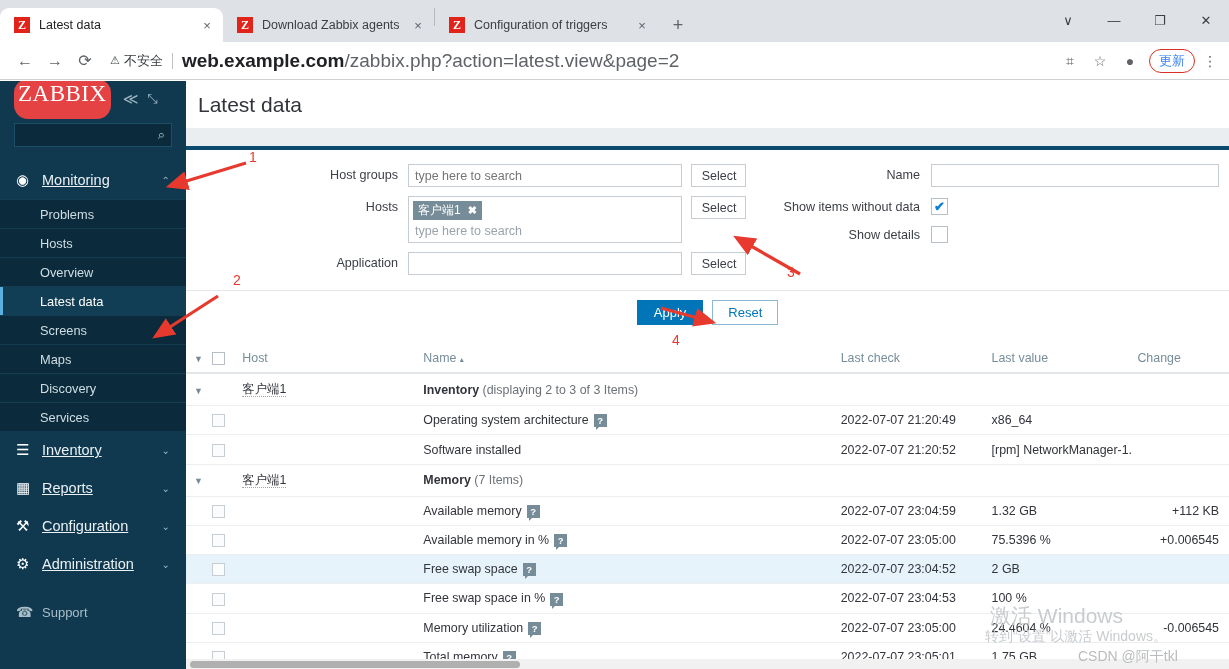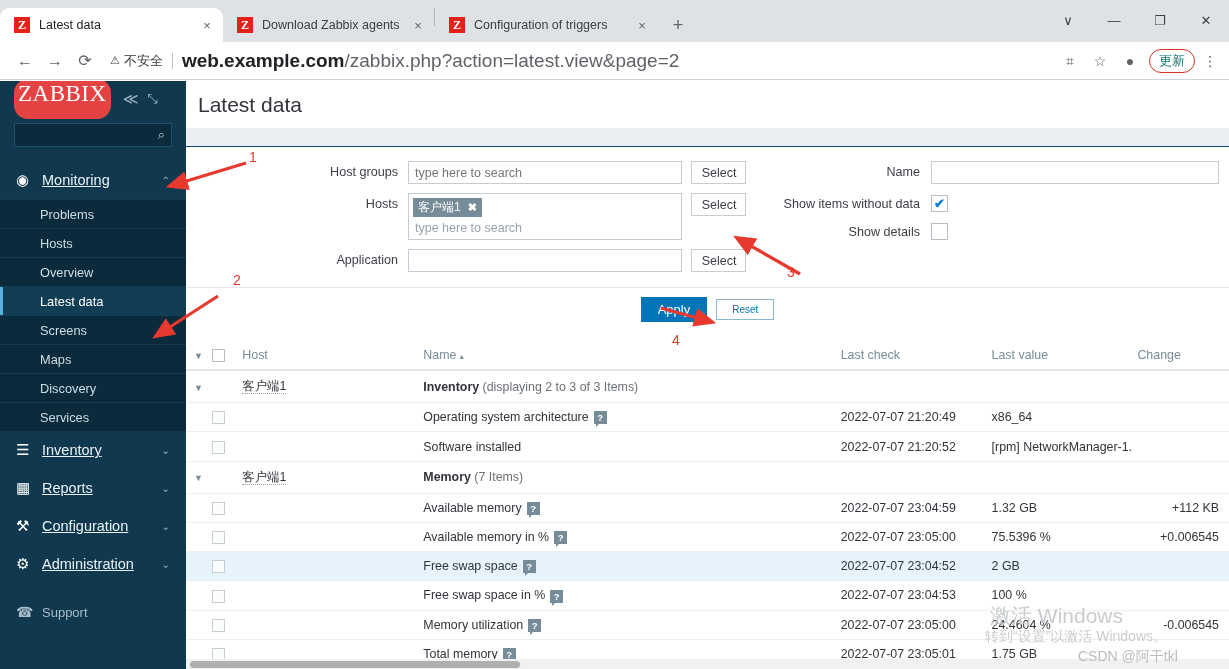--- a/index.html
+++ b/index.html
@@ -84,21 +84,21 @@
   .url-text .path { color: #5f6368; }
   .omni-right {
     position: absolute; right: 4px; top: 0; height: 38px;
     display: flex; align-items: center;
   }
   .omni-right .oi {
     width: 30px; height: 30px; display: flex; align-items: center; justify-content: center;
     font-size: 14px; color: #5f6368; cursor: pointer;
   }
   .update-pill {
-    border: 1px solid #d93025; color: #0f766e; border-radius: 12px;
+    border: 1px solid #d93025; color: #3b82f6; border-radius: 12px;
     font-size: 13px; padding: 2px 9px; margin-left: 4px; cursor: pointer;
     white-space: nowrap;
   }
 
   
   .sidebar {
     position: absolute; top: 81px; left: 0; width: 186px; height: 588px;
     background: #10394f; color: #d8e2e7; overflow: hidden;
   }
   .sb-head { height: 36px; display: flex; align-items: center; padding: 0 10px 0 14px; }
@@ -147,21 +147,21 @@
   .content {
     position: absolute; top: 81px; left: 186px; width: 1043px; height: 588px;
     background: #ffffff; overflow: hidden;
   }
   .page-title {
     height: 47px; display: flex; align-items: center; padding-left: 12px;
     font-size: 21px; color: #32343b; font-weight: normal;
   }
   .filter-band { background: #ebeef1; padding-top: 18px; }
   .filter-card {
-    background: #ffffff; border-top: 1px solid #0c4a6e;
+    background: #ffffff; border-top: 4px solid #0c4a6e;
     padding: 14px 0 10px 0; position: relative;
   }
   .filter-grid { display: flex; }
   .fcol-left { width: 560px; flex: none; }
   .frow { display: flex; align-items: flex-start; margin-bottom: 9px; }
   .flabel {
     width: 222px; text-align: right; padding-right: 10px;
     font-size: 12.6px; color: #3b3f45; padding-top: 4px; flex: none;
   }
   .finput {
@@ -204,21 +204,21 @@
     border-top: 1px solid #e4e8eb; margin-top: 6px; padding: 9px 0 9px 0;
     display: flex; justify-content: center; align-items: center; gap: 9px;
   }
   .btn-apply {
     background: #0275b8; color: #fff; border: 1px solid #0275b8;
     font-size: 13px; padding: 4px 16px; cursor: pointer;
     font-family: "Liberation Sans", sans-serif;
   }
   .btn-reset {
     background: #fff; color: #0275b8; border: 1px solid #8bb9d4;
-    font-size: 10px; padding: 4px 15px; cursor: pointer;
+    font-size: 13px; padding: 4px 15px; cursor: pointer;
     font-family: "Liberation Sans", sans-serif;
   }
 
   
   table.data { width: 100%; border-collapse: collapse; table-layout: fixed; }
   table.data th {
     font-size: 12.4px; font-weight: normal; color: #768d99; text-align: left;
     padding: 7px 4px; border-bottom: 2px solid #e3e7ea; white-space: nowrap;
   }
   table.data td {

